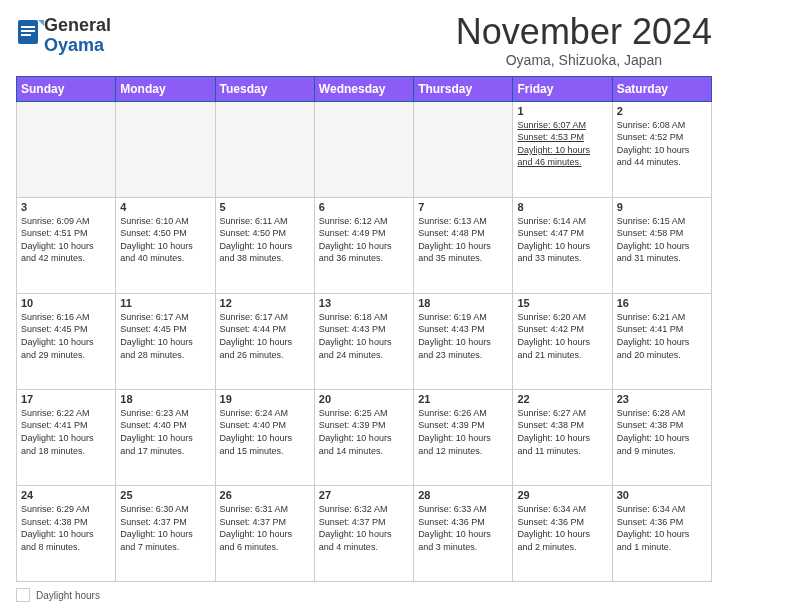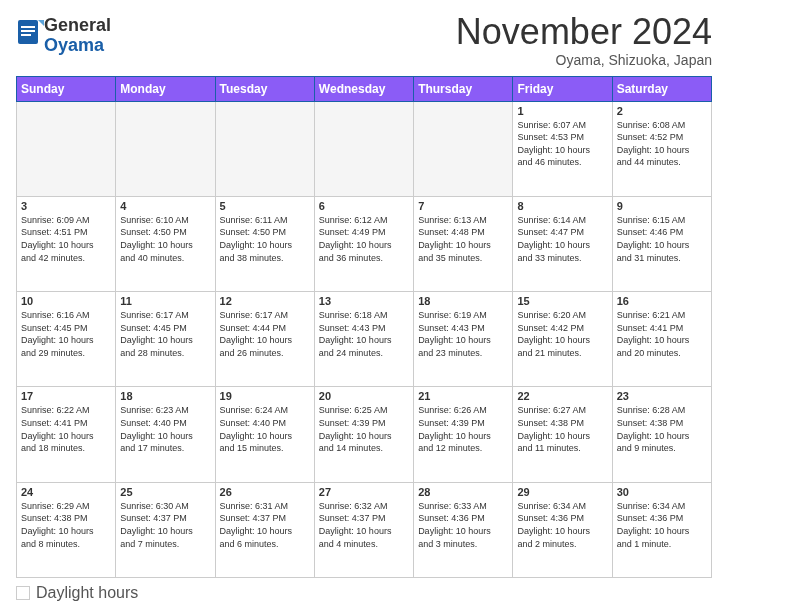--- a/index.html
+++ b/index.html
@@ -37,21 +37,21 @@
       font-size: 18px;
       font-weight: bold;
       color: #333;
     }
     .logo-blue {
       font-size: 18px;
       font-weight: bold;
       color: #1a5fa8;
     }
     .title-area {
-      text-align: right;
+      text-align: center;
     }
     .month-title {
       font-size: 36px;
       font-weight: 300;
       color: #333;
       line-height: 1.1;
     }
     .location {
       font-size: 14px;
       color: #555;
@@ -92,21 +92,21 @@
     }
     .day-info {
       font-size: 9px;
       line-height: 1.4;
       color: #333;
     }
     .footer {
       margin-top: 6px;
       display: flex;
       align-items: center;
-      font-size: 16px;
+      font-size: 10px;
       color: #555;
     }
     .footer-legend {
       display: flex;
       align-items: center;
       gap: 6px;
     }
     .legend-box {
       width: 14px;
       height: 14px;
@@ -153,21 +153,21 @@
     </thead>
     <tbody id="calendar-body">
     <tr>
           <td class="empty"></td>
           <td class="empty"></td>
           <td class="empty"></td>
           <td class="empty"></td>
           <td class="empty"></td>
           <td>
             <span class="day-num">1</span>
-            <div class="day-info" style="white-space: pre-line;">Sunrise: 6:07 AM
+            <div class="day-info" style="white-space: pre-line; text-decoration: underline;">Sunrise: 6:07 AM
 Sunset: 4:53 PM
 Daylight: 10 hours
 and 46 minutes.</div>
           </td>
           <td>
             <span class="day-num">2</span>
             <div class="day-info" style="white-space: pre-line;">Sunrise: 6:08 AM
 Sunset: 4:52 PM
 Daylight: 10 hours
 and 44 minutes.</div>
@@ -212,21 +212,21 @@
           <td>
             <span class="day-num">8</span>
             <div class="day-info" style="white-space: pre-line;">Sunrise: 6:14 AM
 Sunset: 4:47 PM
 Daylight: 10 hours
 and 33 minutes.</div>
           </td>
           <td>
             <span class="day-num">9</span>
             <div class="day-info" style="white-space: pre-line;">Sunrise: 6:15 AM
-Sunset: 4:46 PM
+Sunset: 4:58 PM
 Daylight: 10 hours
 and 31 minutes.</div>
           </td>
         </tr>
         <tr>
           <td>
             <span class="day-num">10</span>
             <div class="day-info" style="white-space: pre-line;">Sunrise: 6:16 AM
 Sunset: 4:45 PM
 Daylight: 10 hours

